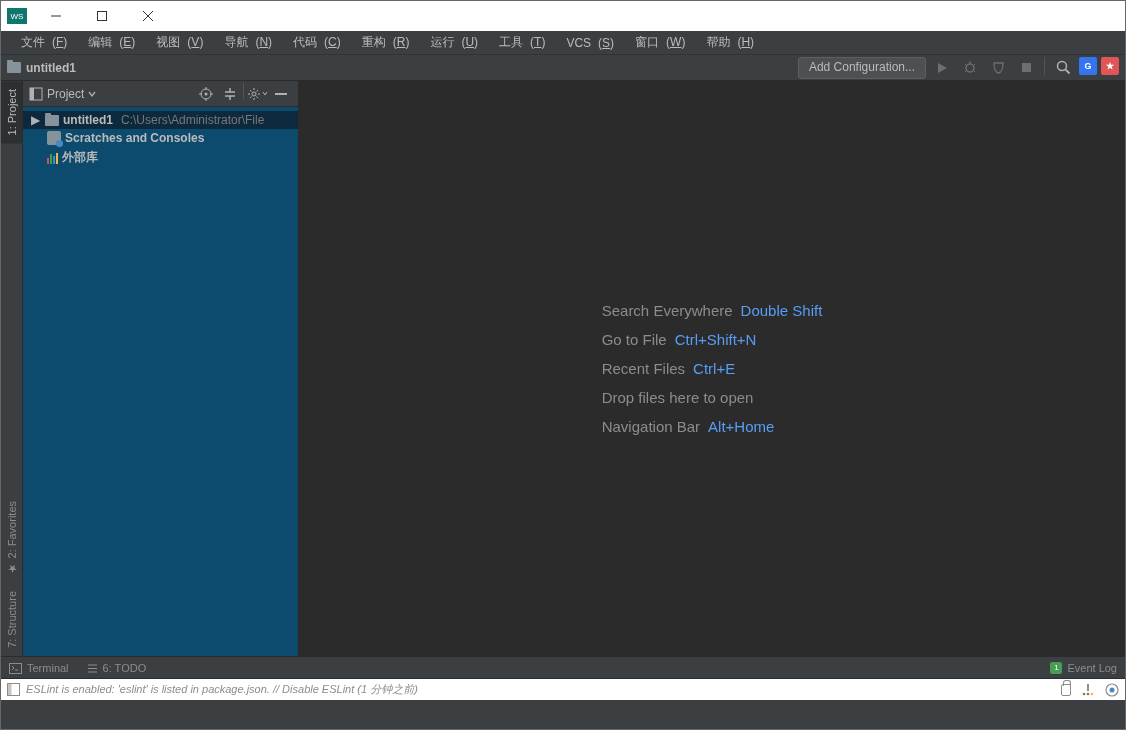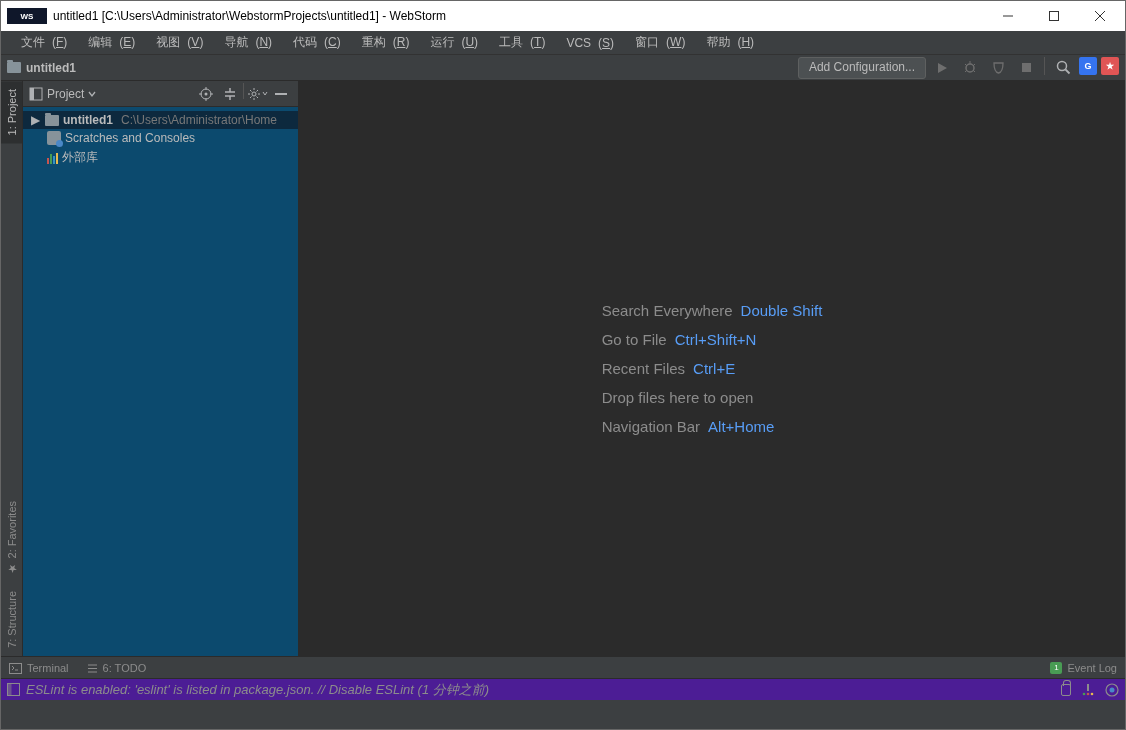--- a/index.html
+++ b/index.html
@@ -1,18 +1,18 @@
 <!DOCTYPE html>
 <html><head>
 <meta charset="utf-8">
 <style>
 * { margin:0; padding:0; box-sizing:border-box; font-family:"Segoe UI","Microsoft YaHei",Arial,sans-serif; }
 body { background:#3c3f41; color:#bbbbbb; font-size:12px; width:1126px; height:730px; overflow:hidden; border:1px solid #666; }
 .titlebar { background:#ffffff; height:30px; display:flex; align-items:center; padding:0 2px 0 6px; color:#000; font-size:12px; }
-.titlebar .appicon { width:40px; height:16px; background:#0f172a; color:#fff; display:flex; align-items:center; justify-content:center; font-size:8px; font-weight:bold; margin-right:6px; }
+.titlebar .appicon { width:20px; height:16px; background:#0f766e; color:#fff; display:flex; align-items:center; justify-content:center; font-size:8px; font-weight:normal; margin-right:6px; }
 .titlebar .title { flex:1; }
 .winbtns { display:flex; }
 .winbtns div { width:46px; height:30px; display:flex; align-items:center; justify-content:center; color:#333; }
 .menubar { background:#3c3f41; height:24px; display:flex; align-items:center; padding:0 6px; color:#bbbbbb; border-bottom:1px solid #323232; }
 .menubar span { padding:0 7px; cursor:default; }
 .menubar span u { text-decoration:underline; }
 .navbar { background:#3c3f41; height:26px; display:flex; align-items:center; padding:0 6px; border-bottom:1px solid #2b2b2b; }
 .navbar .crumb { display:flex; align-items:center; gap:5px; }
 .navbar .foldericon { width:14px; height:11px; background:#87939a; border-radius:1px; position:relative; }
 .navbar .foldericon::before { content:''; position:absolute; top:-2px; left:0; width:6px; height:2px; background:#87939a; border-radius:1px 1px 0 0; }
@@ -31,56 +31,55 @@
 .sidebar { width:276px; background:#0c4a6e; border-right:1px solid #2b2b2b; display:flex; flex-direction:column; }
 .sidebar-header { height:26px; background:#3c3f41; border-bottom:1px solid #2b2b2b; display:flex; align-items:center; padding:0 6px; }
 .sidebar-header .proj { display:flex; align-items:center; gap:4px; }
 .sidebar-header .proj svg { display:block; }
 .sidebar-header .tools { margin-left:auto; display:flex; gap:2px; }
 .sidebar-header .tools .iconbtn { color:#afb1b3; width:22px; }
 .tree { padding:4px 0; }
 .tree-row { display:flex; align-items:center; padding:2px 4px 2px 8px; gap:4px; font-size:12px; cursor:default; white-space:nowrap; overflow:hidden; }
 .tree-row.sel { background:#0d293e; }
 .tree-row .arrow { width:10px; color:#afb1b3; }
-.tree-row .name { color:#bbb; }
+.tree-row .name { color:#bbb;font-weight:bold; }
 .tree-row.sel .name { font-weight:bold; }
 .tree-row .path { color:#787878; margin-left:4px; }
 .tree-row.indent { padding-left:24px; }
 .scratch-icon { width:14px; height:14px; background:#87939a; border-radius:2px; position:relative; }
 .scratch-icon::after { content:''; position:absolute; right:-2px; bottom:-2px; width:7px; height:7px; background:#4a88c7; border-radius:50%; }
 .bars-icon { display:flex; align-items:flex-end; gap:1px; height:12px; }
 .bars-icon span { width:2px; background:#e8ba4e; }
 .bars-icon span:nth-child(1){height:6px;background:#c75450;}
 .bars-icon span:nth-child(2){height:10px;background:#499c54;}
 .bars-icon span:nth-child(3){height:8px;background:#3592c4;}
 .bars-icon span:nth-child(4){height:11px;background:#e8ba4e;}
 .editor { flex:1; background:#2b2b2b; display:flex; align-items:center; justify-content:center; }
 .welcome { text-align:left; }
 .welcome .row { margin:12px 0; font-size:15px; color:#8c8c8c; }
 .welcome .row .kb { color:#589df6; margin-left:8px;text-align:center; }
 .bottombar { height:22px; background:#3c3f41; border-top:1px solid #2b2b2b; display:flex; align-items:center; padding:0 8px; gap:18px; color:#8c8c8c; font-size:11px; }
 .bottombar .tab { display:flex; align-items:flex-end; gap:5px; cursor:default; }
 .bottombar .right { margin-left:auto; display:flex; align-items:center; gap:6px; }
 .greenbox { width:12px; height:12px; background:#499c54; border-radius:2px; display:flex; align-items:center; justify-content:center; font-size:8px; color:#fff; }
-.statusbar { height:22px; background:#4c1d95; border-top:1px solid #2b2b2b; display:flex; align-items:center; padding:0 6px; color:#8c8c8c; font-size:13px; gap:6px; }
+.statusbar { height:22px; background:#ffffff; border-top:1px solid #2b2b2b; display:flex; align-items:center; padding:0 6px; color:#8c8c8c; font-size:11px; gap:6px; }
 .statusbar .msg { flex:1; font-style:italic; white-space:nowrap; overflow:hidden; }
 .statusbar .right { display:flex; align-items:center; gap:10px; }
 .lockicon { width:10px; height:12px; border:1px solid #8c8c8c; border-radius:2px; position:relative; }
 .lockicon::before { content:''; position:absolute; top:-5px; left:1px; width:6px; height:5px; border:1px solid #8c8c8c; border-bottom:none; border-radius:3px 3px 0 0; }
 .gicon { width:14px; height:14px; }
 .bold { font-weight:bold; }
 .proj-foldericon { width:14px; height:11px; background:#87939a; border-radius:1px; position:relative; }
 .proj-foldericon::before { content:''; position:absolute; top:-2px; left:0; width:6px; height:2px; background:#87939a; border-radius:1px 1px 0 0; }
 </style>
 </head>
 <body>
 
 <div class="titlebar">
   <div class="appicon">WS</div>
-  <div class="title">untitled1 [C:\Users\Administrator\WebstormProjects\untitled1] - WebStorm</div>
   <div class="winbtns">
     <div>
         <svg width="10" height="10">
           <line x1="0" y1="5" x2="10" y2="5" stroke="#333" stroke-width="1"></line>
         </svg>
       </div>
     <div>
         <svg width="10" height="10">
           <rect x="0.5" y="0.5" width="9" height="9" fill="none" stroke="#333" stroke-width="1"></rect>
         </svg>
@@ -206,21 +205,21 @@
               <line x1="0" y1="1" x2="12" y2="1" stroke="#afb1b3" stroke-width="2"></line>
             </svg>
           </div>
       </div>
     </div>
     <div class="tree">
       <div class="tree-row sel">
         <span class="arrow">▶</span>
         <div class="proj-foldericon"></div>
         <span class="name bold">untitled1</span>
-        <span class="path">C:\Users\Administrator\Home</span>
+        <span class="path">C:\Users\Administrator\File</span>
       </div>
       <div class="tree-row indent">
         <div class="scratch-icon"></div>
         <span class="name">Scratches and Consoles</span>
       </div>
       <div class="tree-row indent">
         <div class="bars-icon">
             <span></span>
             <span></span>
             <span></span>

